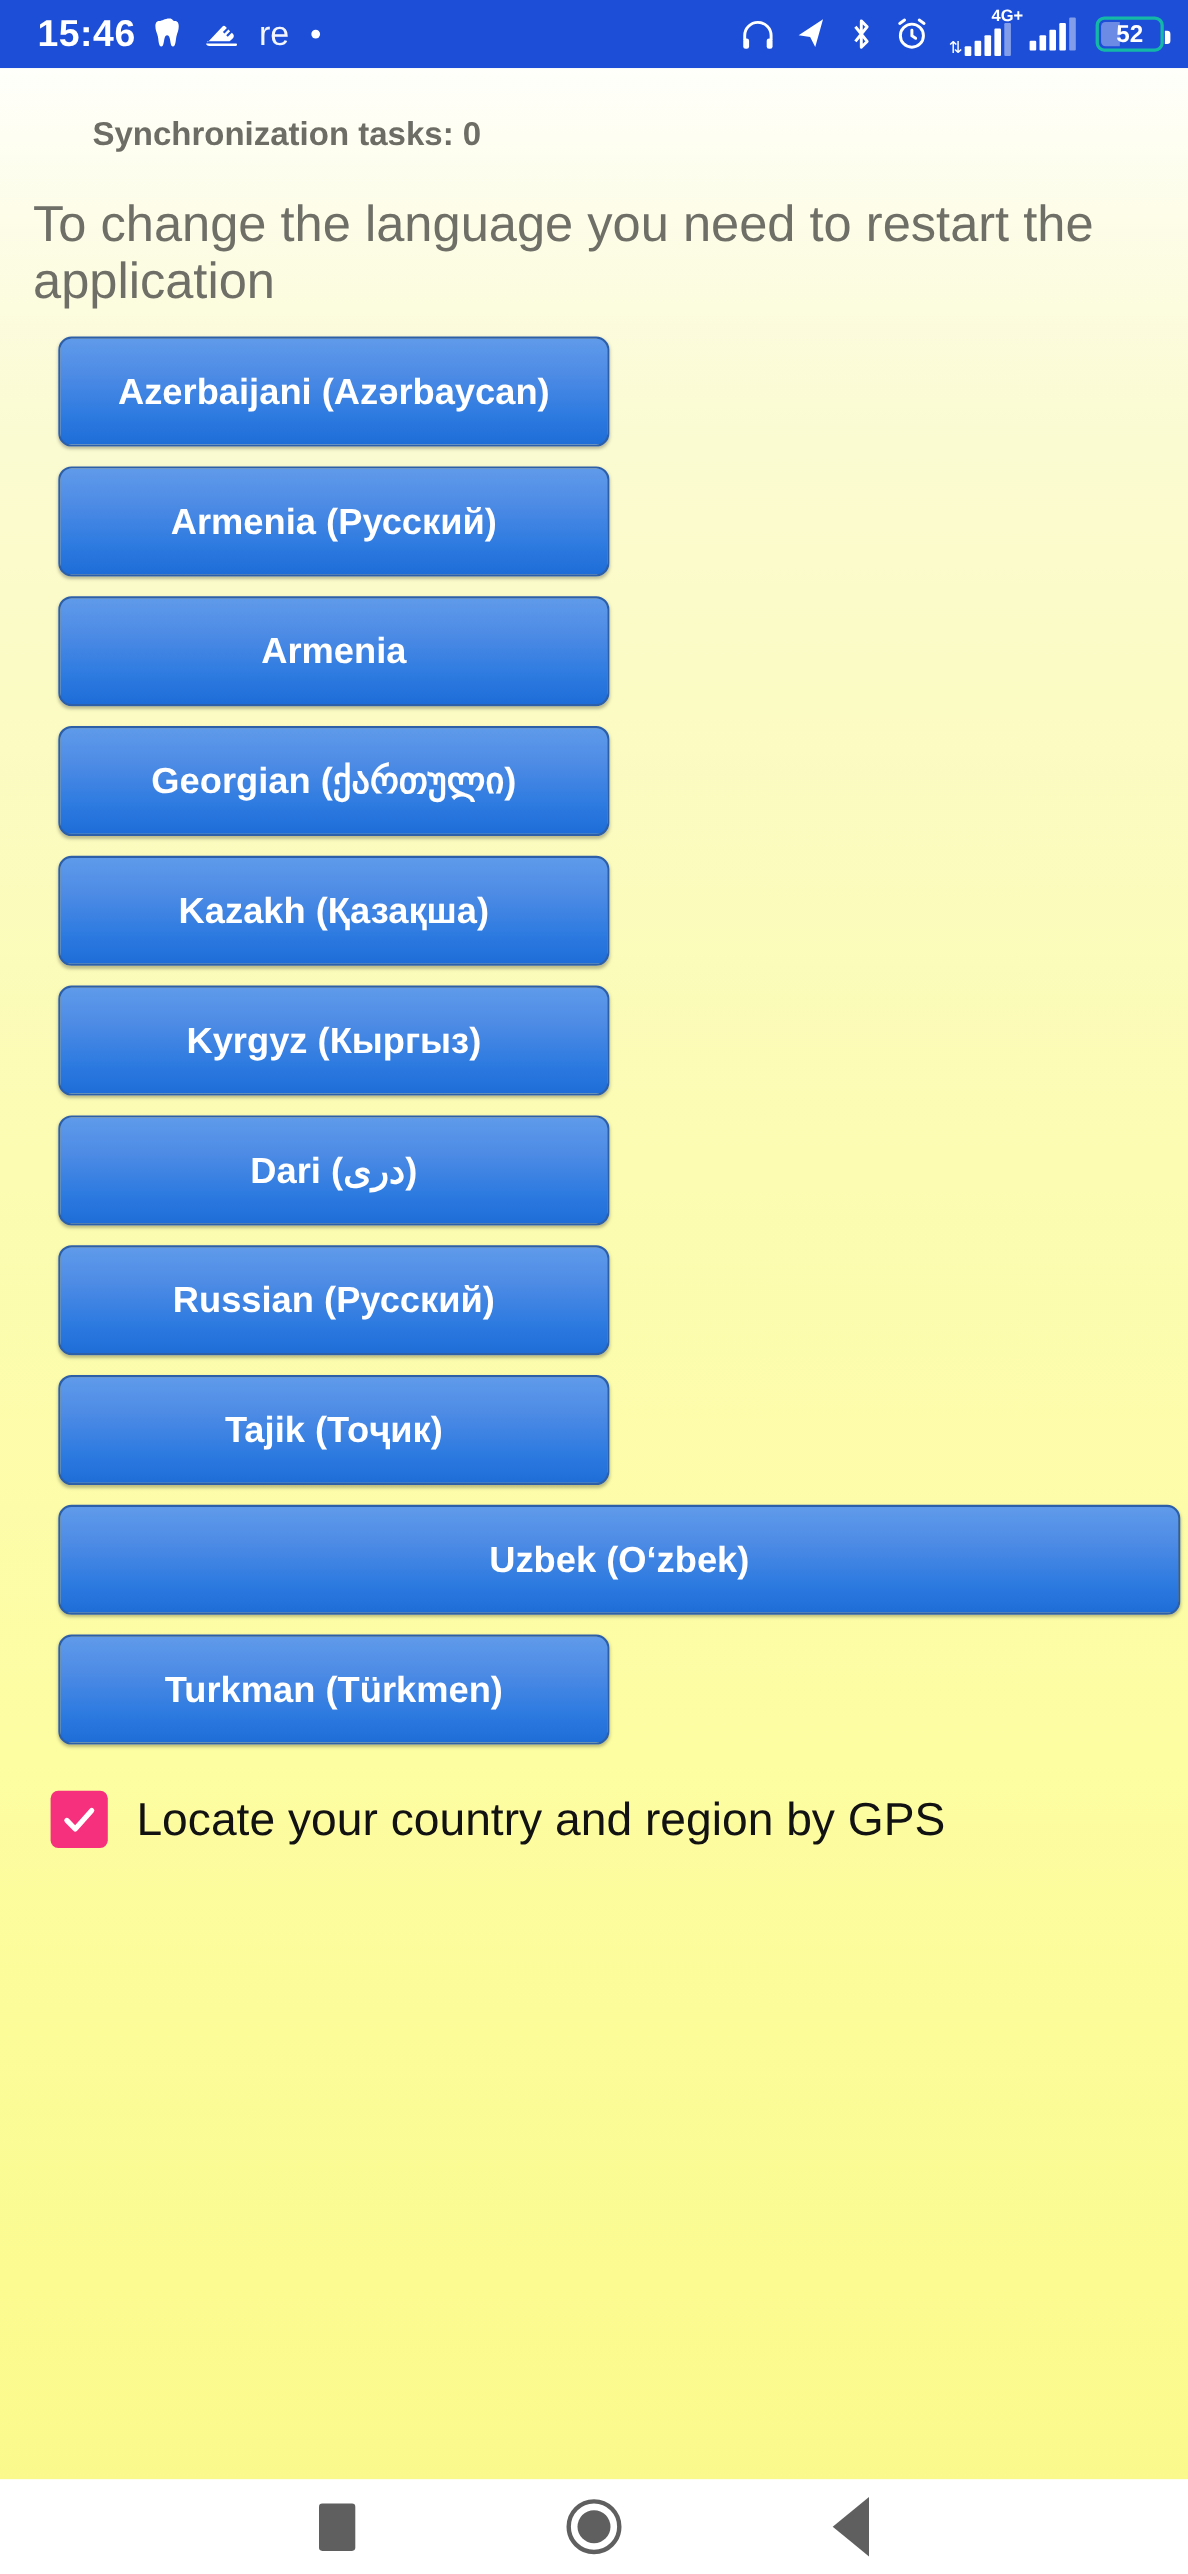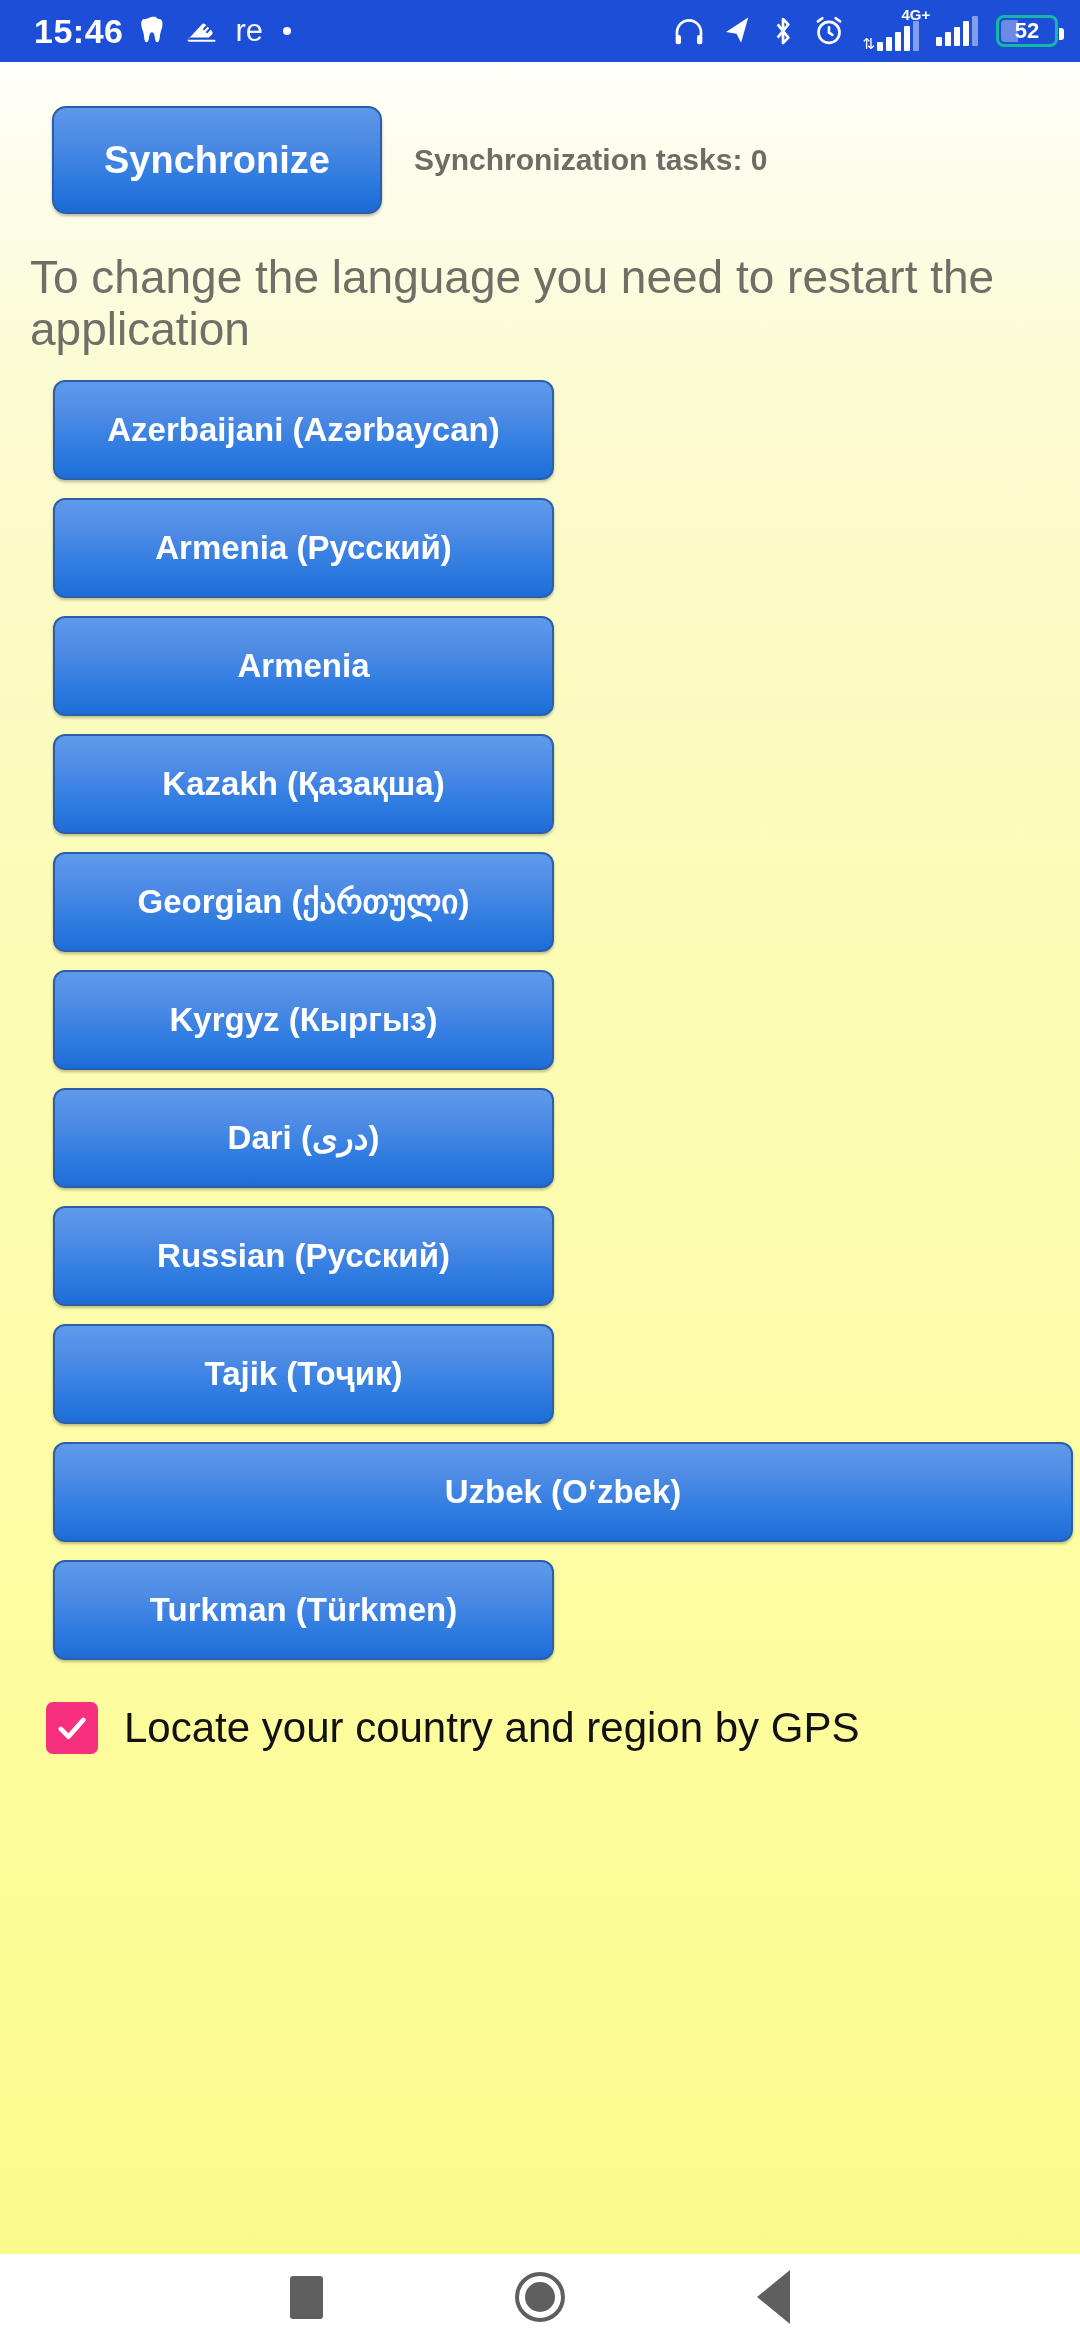--- a/index.html
+++ b/index.html
@@ -242,32 +242,31 @@
     <span class="battery">
       <span class="fill"></span>
       <span>52</span>
     </span>
   </div>
 </div>
 
 <div class="screen">
 
   <div class="syncrow">
-    <div class="btn-sync">Synchronize</div>
     <div class="sync-count">Synchronization tasks: 0</div>
   </div>
 
   <div class="hint">To change the language you need to restart the application</div>
 
   <div class="langgrid">
       <div class="btn-lang">Azerbaijani (Azərbaycan)</div>
       <div class="btn-lang">Armenia (Русский)</div>
       <div class="btn-lang">Armenia</div>
+      <div class="btn-lang">Georgian (ქართული)</div>
       <div class="btn-lang">Kazakh (Қазақша)</div>
-      <div class="btn-lang">Georgian (ქართული)</div>
       <div class="btn-lang">Kyrgyz (Кыргыз)</div>
       <div class="btn-lang">Dari (دری)</div>
       <div class="btn-lang">Russian (Русский)</div>
       <div class="btn-lang">Tajik (Тоҷик)</div>
       <div class="btn-lang full">Uzbek (O‘zbek)</div>
       <div class="btn-lang">Turkman (Türkmen)</div>
     </div>
 
   <div class="cbrow">
     <div class="cbox">

